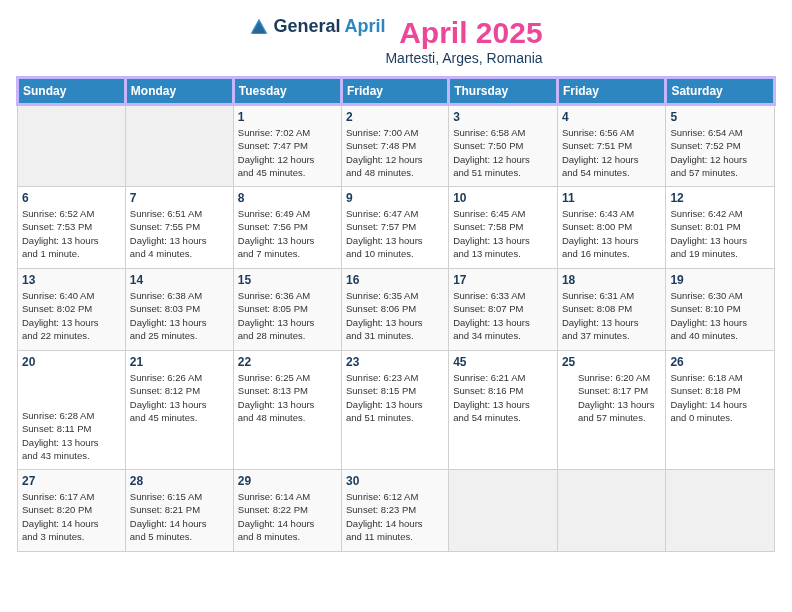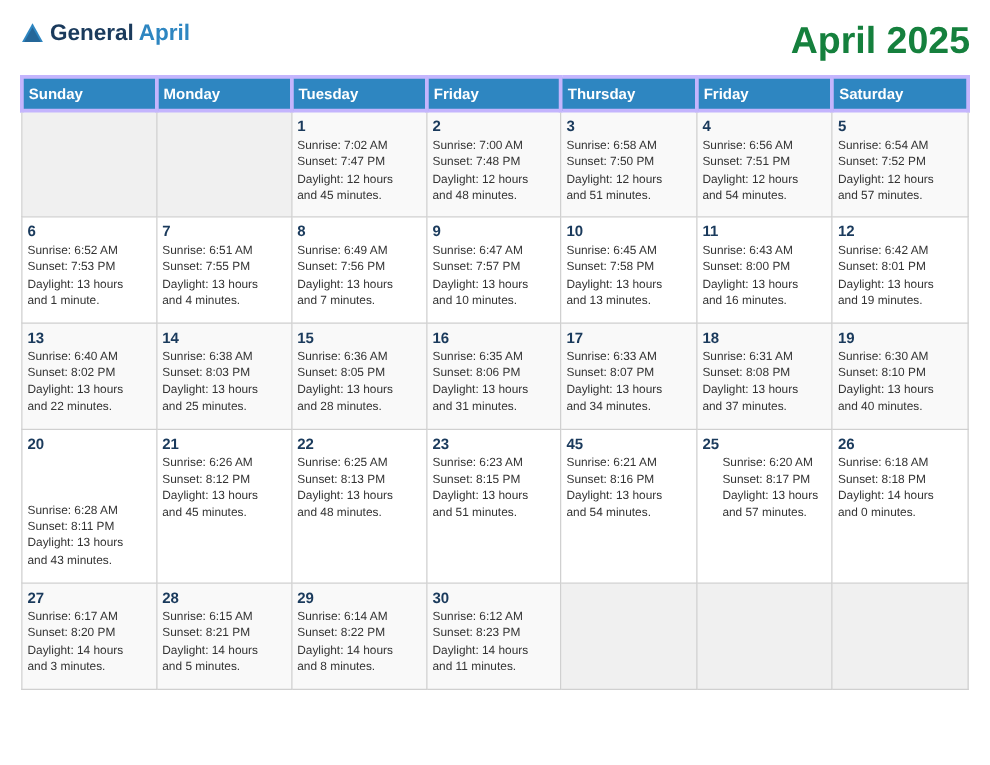--- a/index.html
+++ b/index.html
@@ -9,20 +9,21 @@
       font-family: Arial, sans-serif;
       background: #fff;
       overflow: hidden;
     }
     .page {
       width: 792px;
       height: 568px;
       padding: 16px;
       display: flex;
       flex-direction: column;
+      align-items: center;
     }
     .header {
       display: flex;
       justify-content: space-between;
       align-items: flex-start;
       margin-bottom: 10px;
     }
     .logo {
       display: flex;
       align-items: center;
@@ -41,21 +42,21 @@
     .logo-icon {
       width: 20px;
       height: 20px;
     }
     .title-block {
       text-align: right;
     }
     .main-title {
       font-size: 30px;
       font-weight: bold;
-      color: #15803d;
+      color: #ec4899;
     }
     .subtitle {
       font-size: 14px;
       color: #1a3a5c;
     }
     .calendar {
       width: 100%;
       border-collapse: collapse;
       flex: 1;
       font-size: 10px;
@@ -106,20 +107,21 @@
     <div class="logo">
       <svg class="logo-icon" viewBox="0 0 24 24">
         <polygon points="12,2 22,20 2,20" fill="#2e86c1"></polygon>
         <polygon points="12,6 20,20 4,20" fill="#1a3a5c" opacity="0.4"></polygon>
       </svg>
       <span class="logo-text-general">General</span>
       <span class="logo-text-blue">April</span>
     </div>
     <div class="title-block">
       <div class="main-title">April 2025</div>
+      <div class="subtitle">Martesti, Arges, Romania</div>
     </div>
   </div>
 
   <table class="calendar">
     <thead>
       <tr>
       <th>Sunday</th>
           <th>Monday</th>
           <th>Tuesday</th>
           <th>Friday</th>

